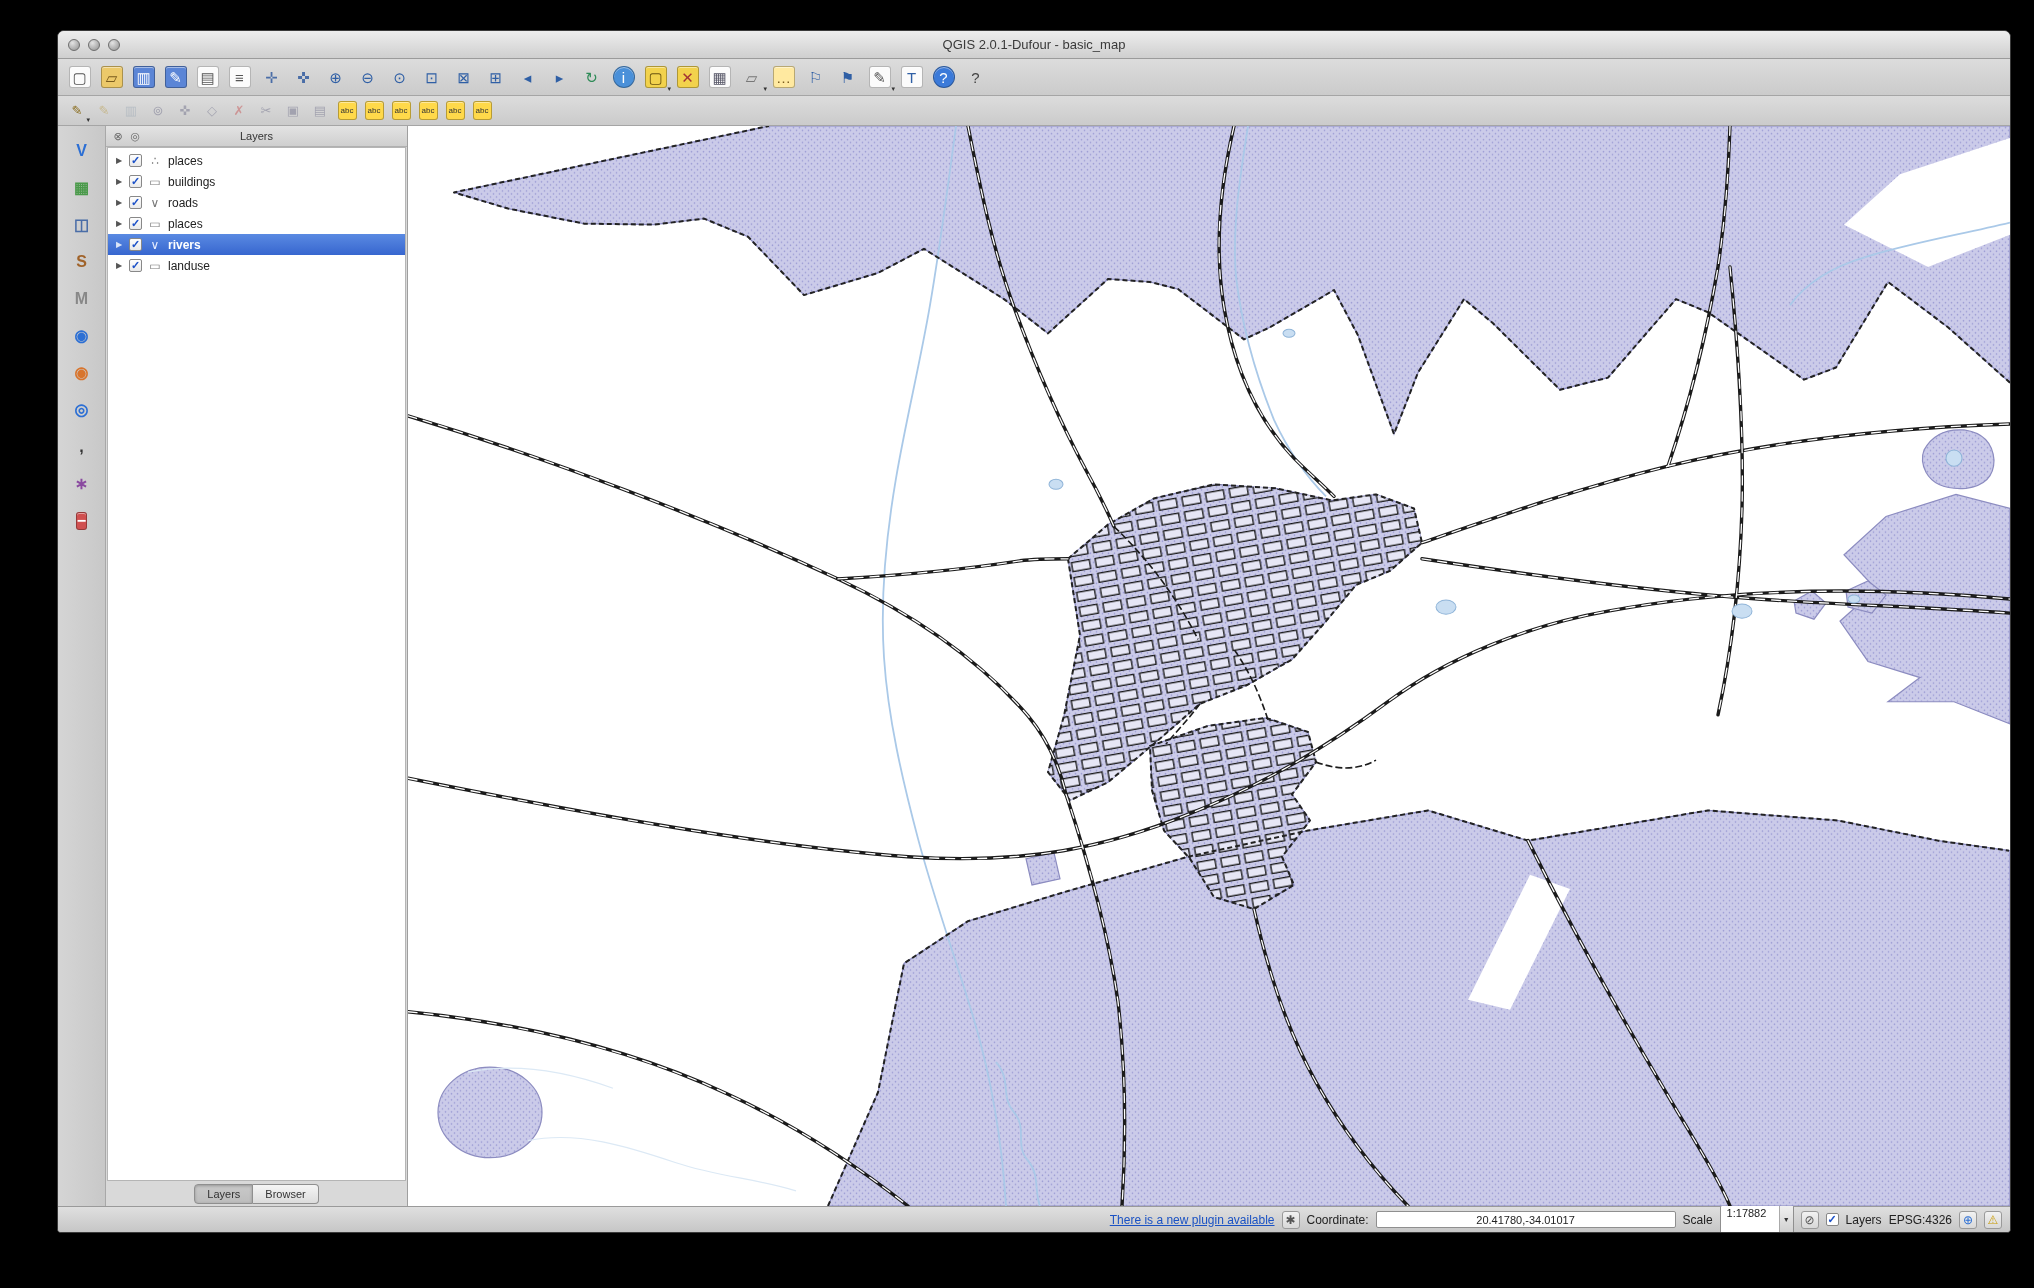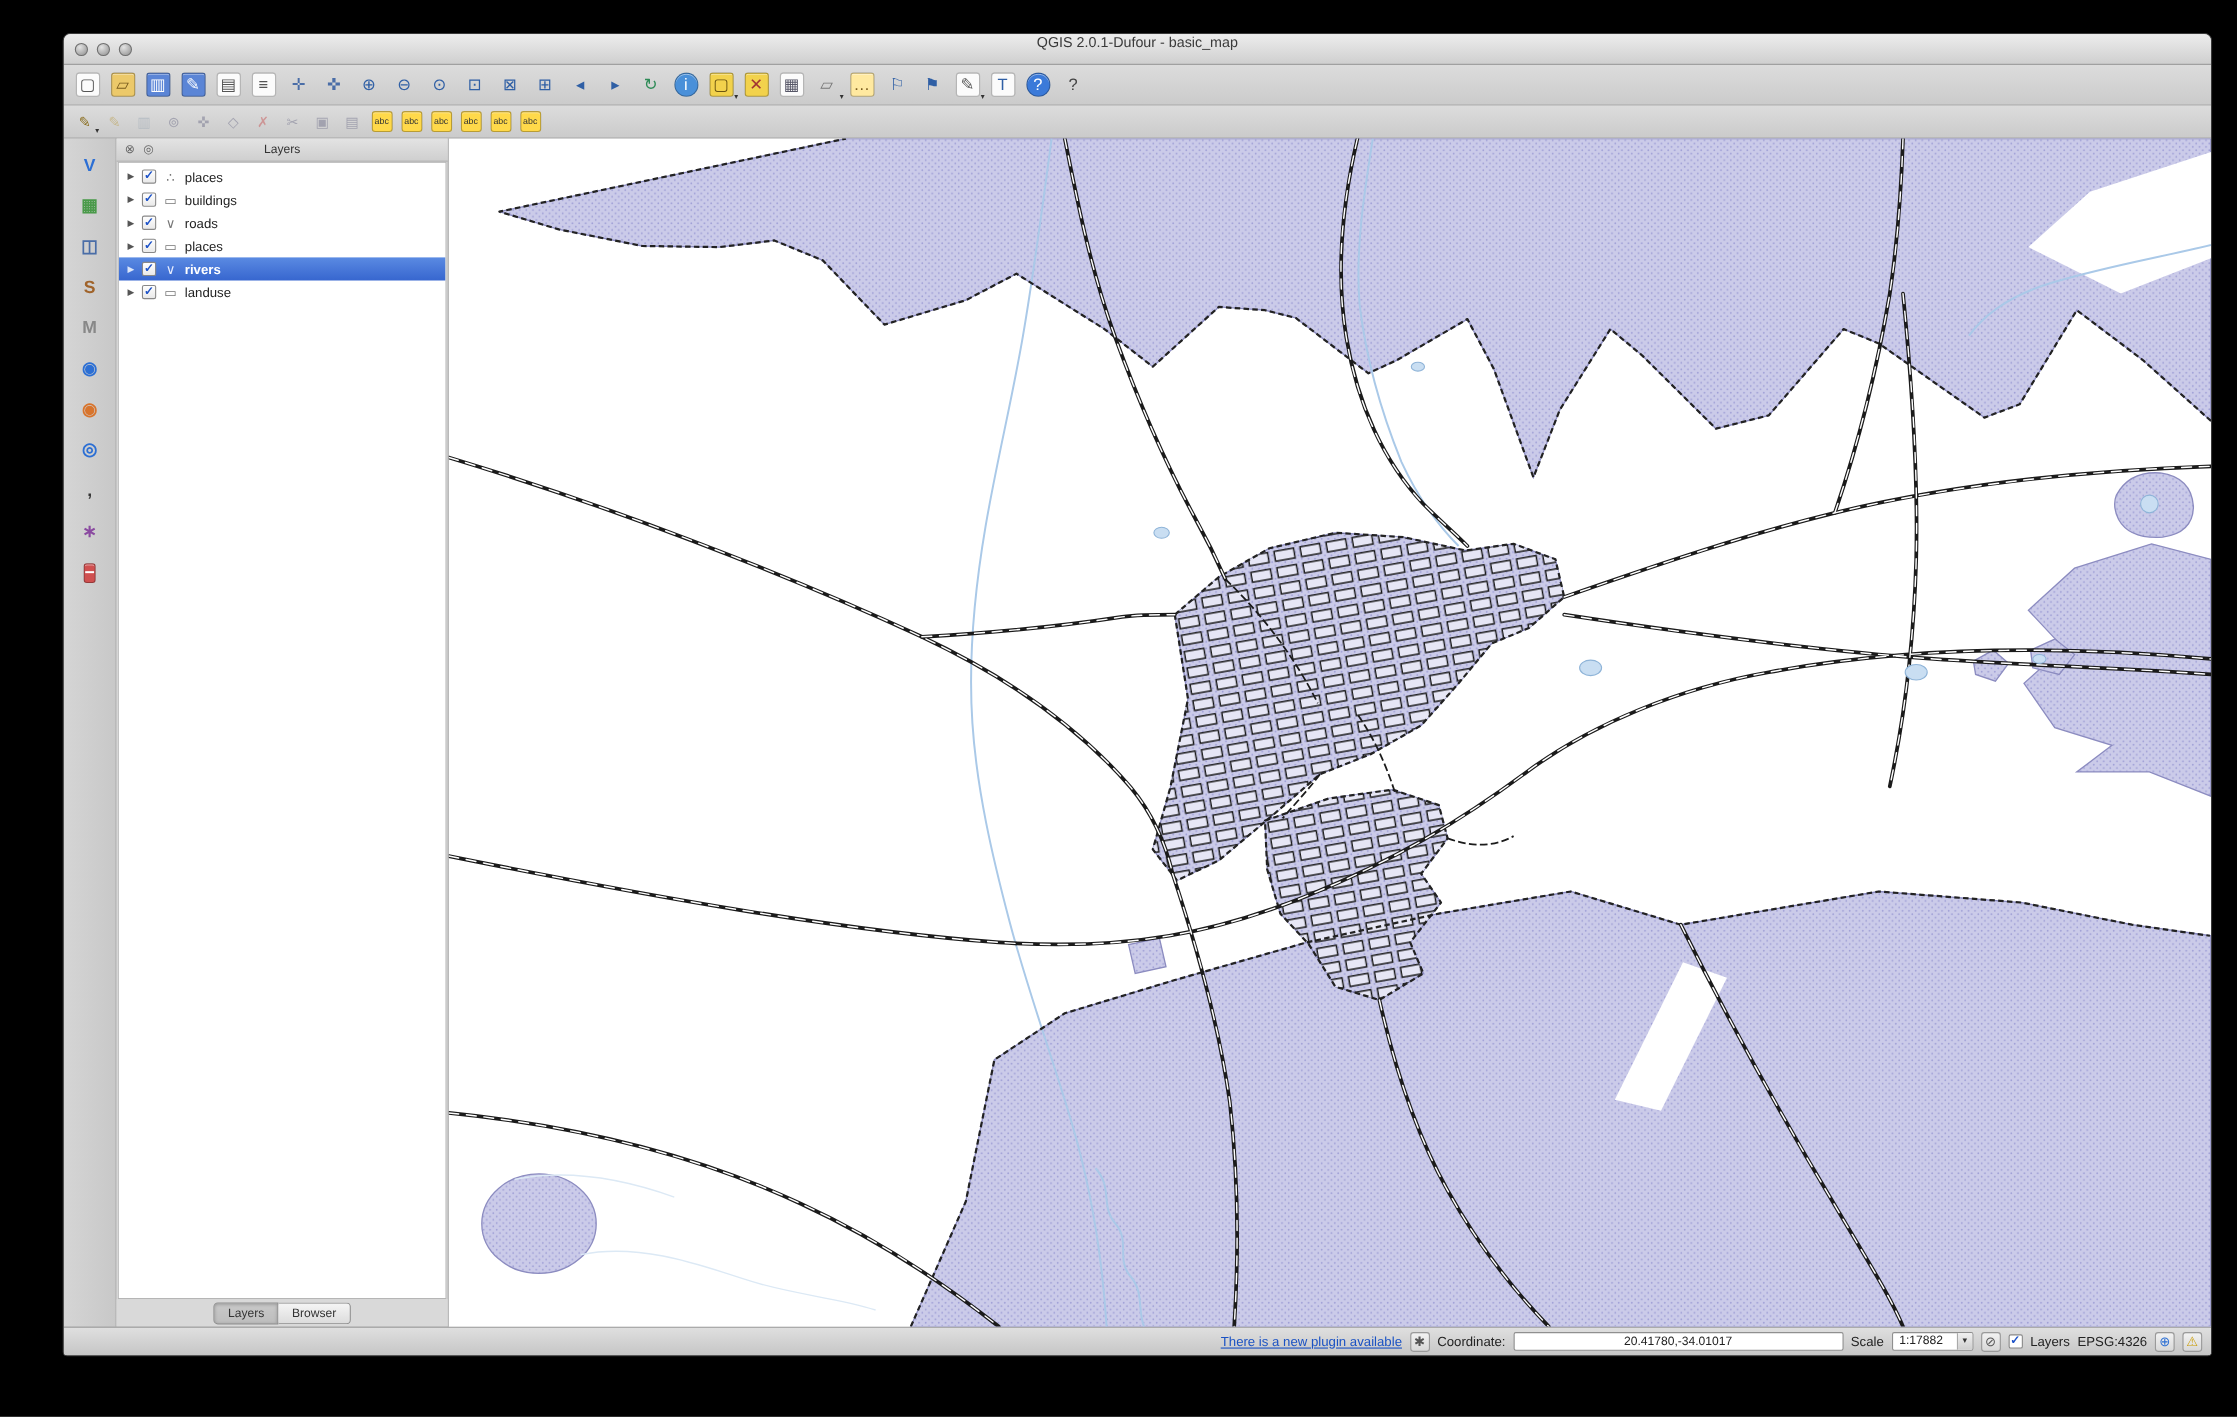--- a/index.html
+++ b/index.html
@@ -8,21 +8,21 @@
     --select-blue:#3c74d6; --link-blue:#1a52c4;
   }
   *{box-sizing:border-box}
   html,body{margin:0;padding:0}
   body{width:2034px;height:1288px;background:#000;position:relative;overflow:hidden;
        font-family:"Liberation Sans",sans-serif;}
   .window{position:absolute;left:57px;top:30px;width:1954px;height:1203px;background:#cfcfcf;
           border-radius:7px 7px 4px 4px;border:1px solid #3a3a3a;
           box-shadow:0 22px 70px rgba(0,0,0,.75);display:flex;flex-direction:column;overflow:hidden}
   .titlebar{height:28px;background:linear-gradient(#ededed,#cfcfcf);border-bottom:1px solid #9b9b9b;
-            position:relative;display:flex;align-items:flex-start;justify-content:center;flex:0 0 auto}
+            position:relative;display:flex;align-items:center;justify-content:center;flex:0 0 auto}
   .lights{position:absolute;left:10px;top:0;height:100%;display:flex;align-items:center;gap:8px}
   .light{width:12px;height:12px;border-radius:50%;border:1px solid #6e6e6e;
          background:radial-gradient(circle at 35% 30%,#e3e3e3,#8f8f8f)}
   .title{font-size:13px;color:#3a3a3a}
   .toolbar{display:flex;align-items:center;background:linear-gradient(#dcdcdc,#cbcbcb);
            border-bottom:1px solid #a5a5a5;padding:0 6px;gap:1px;flex:0 0 auto}
   .row1{height:37px}
   .row2{height:30px}
   .tbtn{display:flex;align-items:center;justify-content:center;border-radius:4px;position:relative;cursor:default}
   .tbtn.big{width:31px;height:31px}
@@ -71,21 +71,21 @@
              display:flex;align-items:center;padding:0 8px;gap:7px;font-size:12px;color:#222;flex:0 0 auto}
   .sb-spacer{flex:1}
   .sb-link{color:var(--link-blue);text-decoration:underline;cursor:pointer;white-space:nowrap}
   .sb-icon{width:18px;height:18px;display:flex;align-items:center;justify-content:center;font-size:12px;
            color:#555;background:linear-gradient(#f2f2f2,#d8d8d8);border:1px solid #9a9a9a;border-radius:3px;
            line-height:1;flex:0 0 auto}
   .sb-icon.warn{color:#c89a00}
   .sb-icon.crs{color:#2c6fd4}
   .sb-input{width:300px;height:17px;border:1px solid #8f8f8f;border-radius:2px;text-align:center;
             font-size:11px;font-family:"Liberation Sans",sans-serif;color:#222;background:#fff;padding:0}
-  .sb-combo{display:flex;align-items:stretch;height:17px;border:1px solid #8f8f8f;border-radius:2px;background:#fff}
+  .sb-combo{display:flex;align-items:stretch;height:29px;border:1px solid #8f8f8f;border-radius:2px;background:#fff}
   .combo-val{font-size:11px;padding:1px 6px 0;min-width:58px}
   .combo-arrow{width:14px;display:flex;align-items:center;justify-content:center;font-size:7px;color:#333;
                background:linear-gradient(#f0f0f0,#cfcfcf);border-left:1px solid #aaa}
   .sb-check{width:13px;height:13px;border:1px solid #888;border-radius:2px;background:#fff;
             display:flex;align-items:center;justify-content:center;flex:0 0 auto}
   .chk{color:#1d52c8;font-size:11px;font-weight:bold;line-height:1}
   
   .lu{fill:url(#lu);stroke:var(--lu-stroke);stroke-width:1.2}
   .bldg{fill:url(#bldg);stroke:none}
   .white{fill:#fff;stroke:none}

